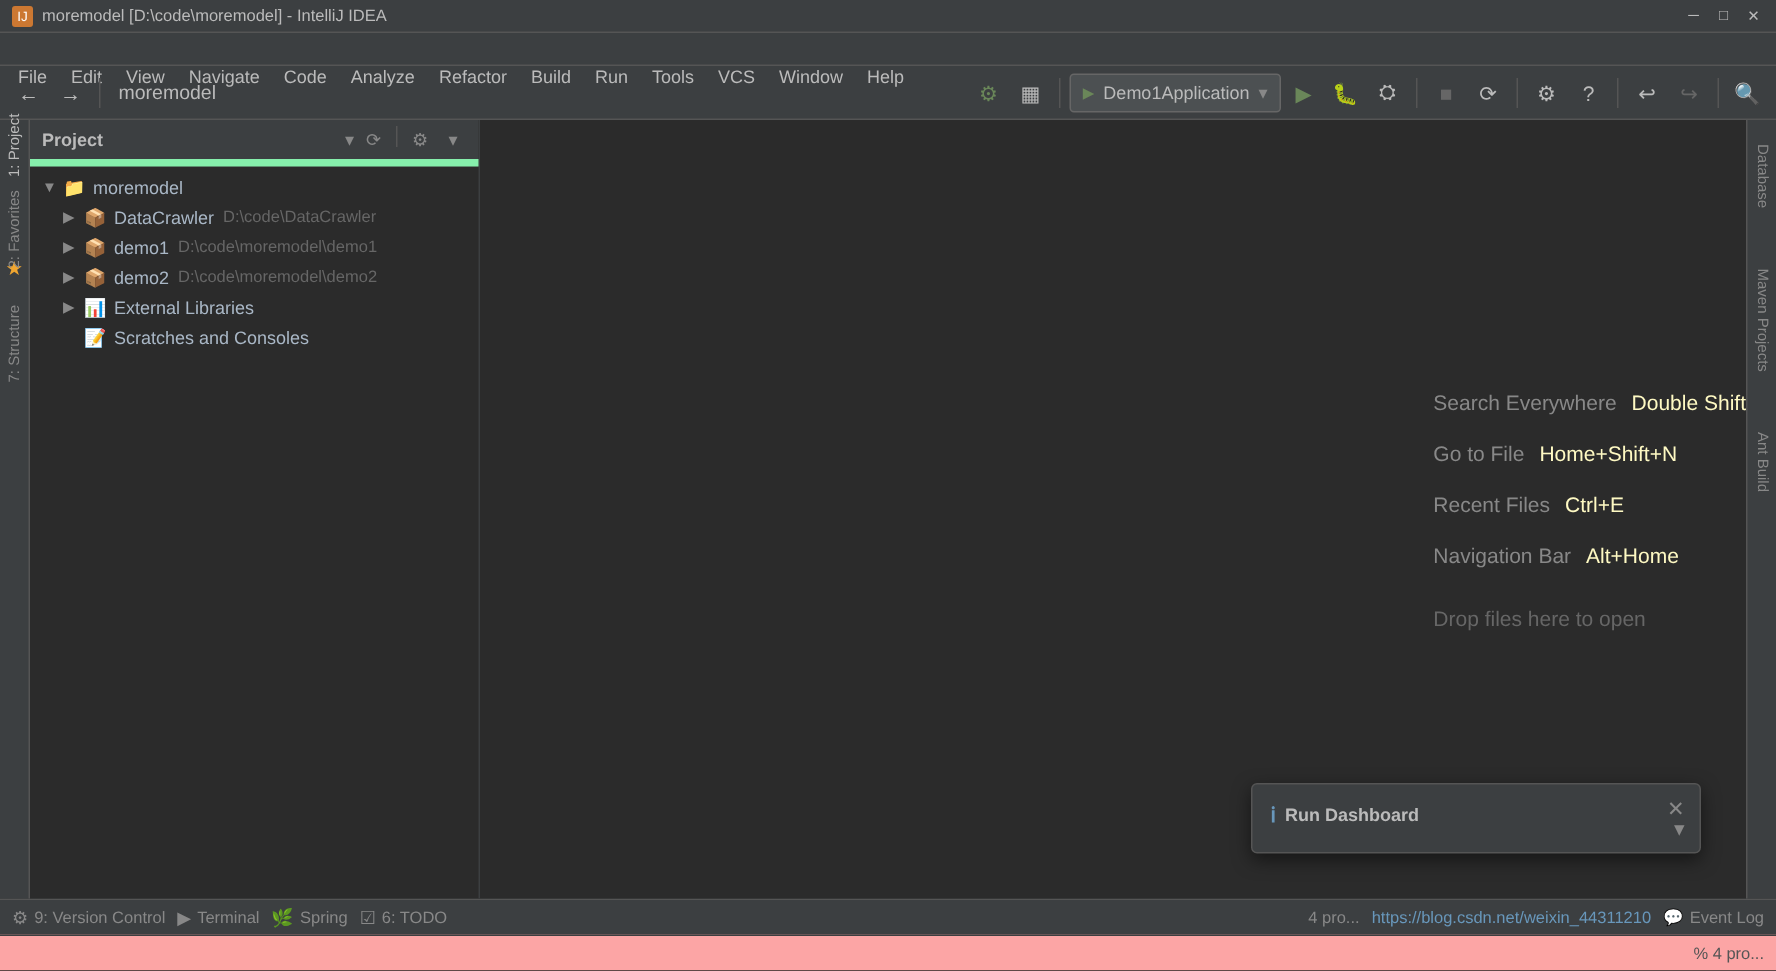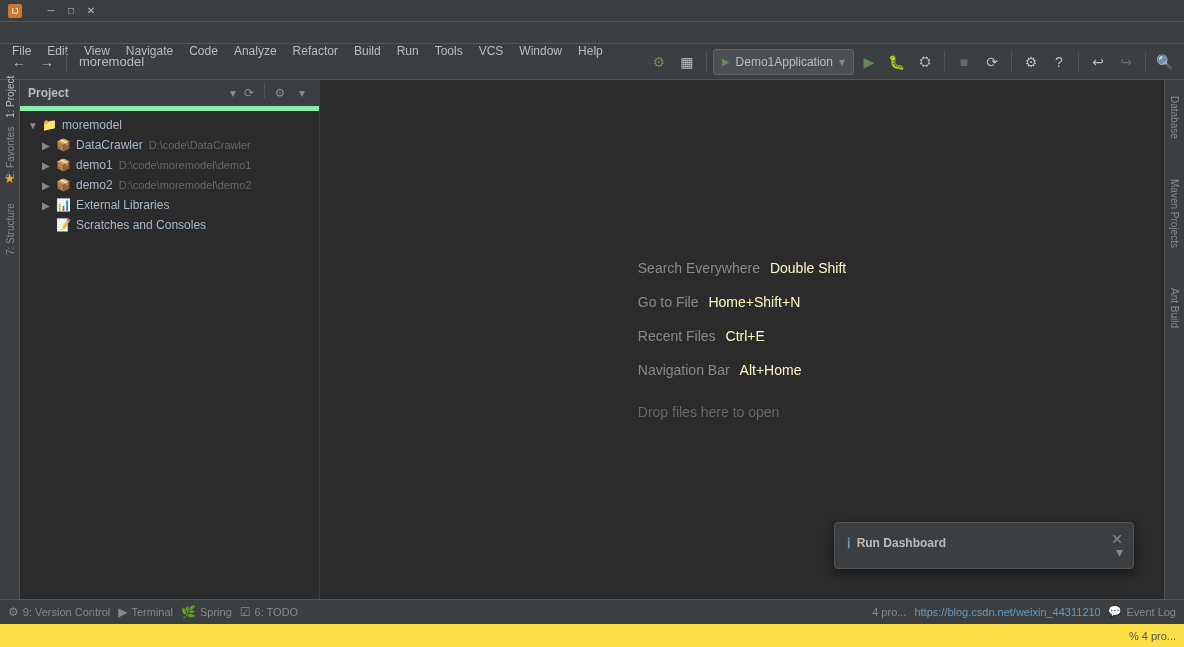--- a/index.html
+++ b/index.html
@@ -21,21 +21,21 @@
       align-items: center;
       padding: 0 8px;
       font-size: 11px;
       color: #bbbbbb;
       border-bottom: 1px solid #555;
       user-select: none;
     }
     #title-bar .title-icon {
       width: 14px;
       height: 14px;
-      margin-right: 22px;
+      margin-right: 6px;
       background: #cc7832;
       border-radius: 2px;
       font-size: 9px;
       display: flex;
       align-items: center;
       justify-content: center;
       color: white;
     }
     #title-bar .title-text { flex: 1; }
     #title-bar .win-controls {
@@ -273,21 +273,21 @@
       align-items: center;
       gap: 4px;
       cursor: pointer;
     }
     .status-icon { font-size: 12px; }
     .status-spacer { flex: 1; }
     .status-right { display: flex; align-items: center; gap: 8px; }
 
     
     #bottom-bar {
-      background: #fde047;
+      background: #fca5a5;
       height: 24px;
       display: flex;
       align-items: center;
       padding: 0 8px;
       border-top: 1px solid #3c3f41;
       font-size: 11px;
       color: #666;
       justify-content: flex-end;
     }
 
@@ -333,20 +333,21 @@
       cursor: pointer;
       color: #888;
       font-size: 14px;
     }
   </style>
 </head>
 <body>
 
 <div id="title-bar">
   <div class="title-icon">IJ</div>
+  <span class="title-text">moremodel [D:\code\moremodel] - IntelliJ IDEA</span>
   <div class="win-controls">
     <div class="win-btn">─</div>
     <div class="win-btn">□</div>
     <div class="win-btn">✕</div>
   </div>
 </div>
 
 <div id="menu-bar">
 <div class="menu-item">File</div>
     <div class="menu-item">Edit</div>
@@ -449,21 +450,21 @@
       </div>
 
       <div class="tree-item tree-item-indent">
         <span class="tree-arrow" style="width:14px;"></span>
         <span class="tree-icon scratch-icon">📝</span>
         <span class="tree-label">Scratches and Consoles</span>
       </div>
     </div>
   </div>
 
-  <div id="editor-area" style="flex:1;background:#2b2b2b;display:flex;flex-direction:column;align-items:center;justify-content:center;position:relative;">
+  <div id="editor-area" style="flex:1;background:#2b2b2b;display:flex;flex-direction:column;align-items:flex-end;justify-content:center;position:relative;">
     <div class="welcome-content">
       <div class="welcome-row">
         <span class="welcome-label">Search Everywhere</span>
         <span class="welcome-shortcut" style="cursor:pointer;">Double Shift</span>
       </div>
       <div class="welcome-row">
         <span class="welcome-label">Go to File</span>
         <span class="welcome-shortcut" style="cursor:pointer;">Home+Shift+N</span>
       </div>
       <div class="welcome-row">

